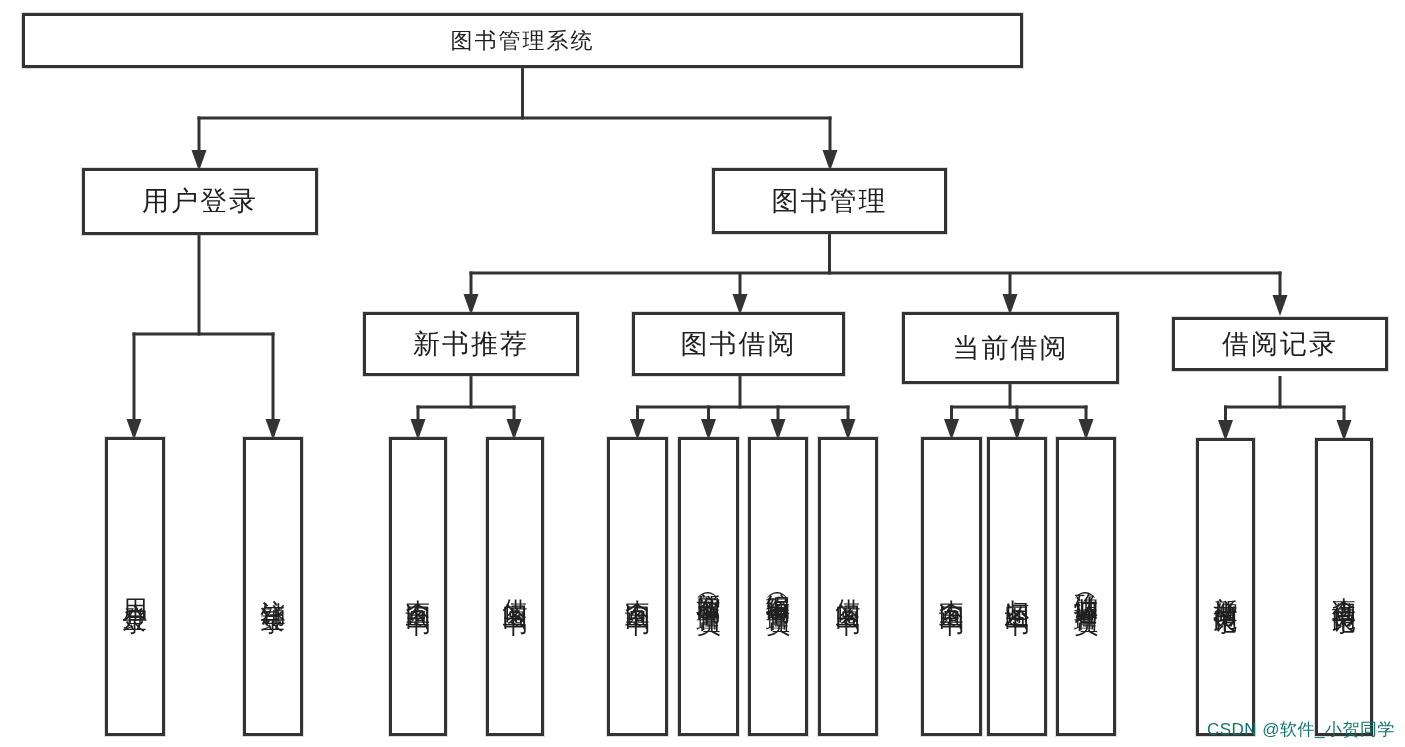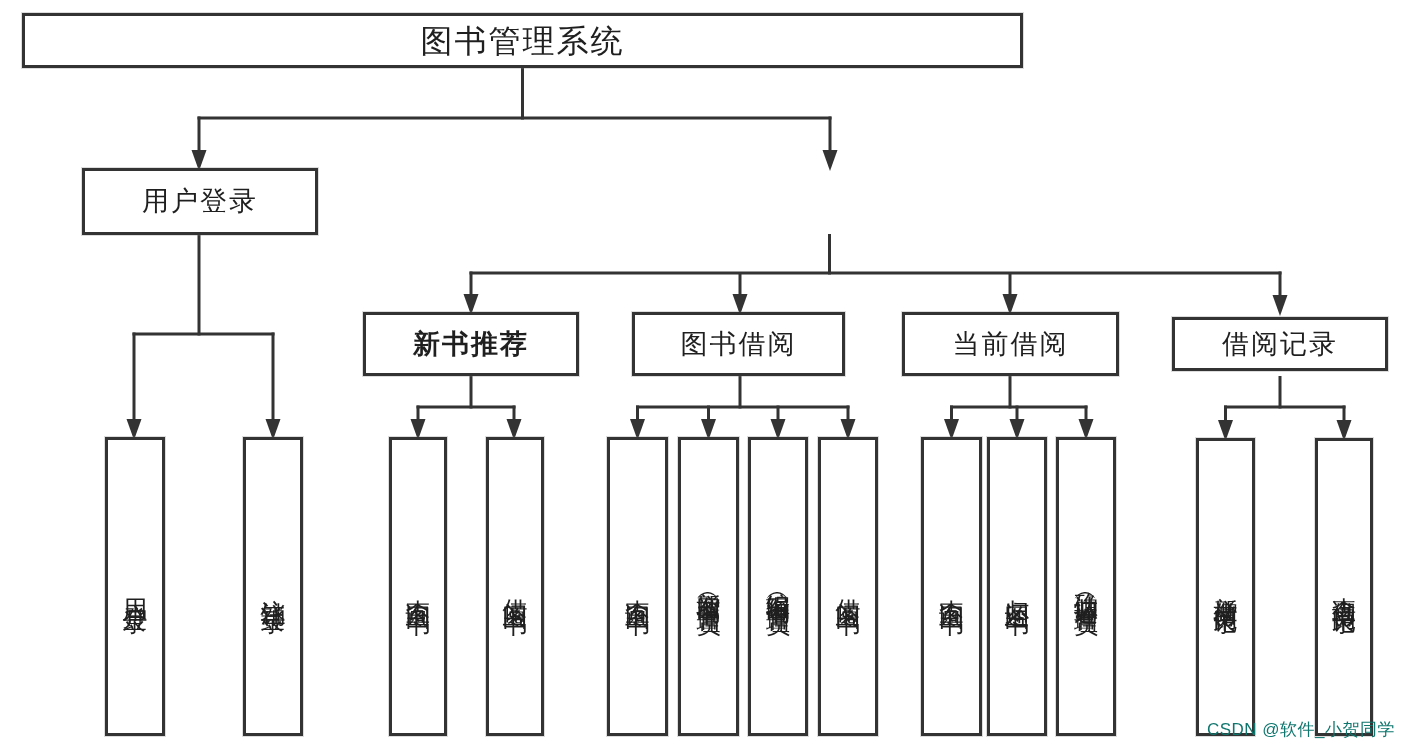--- a/index.html
+++ b/index.html
@@ -34,21 +34,21 @@
     justify-content: center;
     color: #1f1f1f;
     line-height: 1;
   }
   .hbox {
     font-size: 27px;
     letter-spacing: 2px;
     white-space: nowrap;
   }
   .root-box {
-    font-size: 32px;
+    font-size: 22px;
   }
   .vbox span {
     display: block;
     writing-mode: vertical-rl;
     text-orientation: mixed;
     font-size: 25px;
     letter-spacing: 4px;
     line-height: 1;
     white-space: nowrap;
   }
@@ -133,24 +133,25 @@
       <polygon points="1009.5,419 1024.5,419 1017,440"></polygon>
       <polygon points="1078.5,419 1093.5,419 1086,440"></polygon>
       <polygon points="1218,420 1233,420 1225.5,441"></polygon>
       <polygon points="1336.5,420 1351.5,420 1344,441"></polygon>
     </g>
   </svg>
 
   <div class="node hbox root-box" style="left:22px; top:13px; width:1001px; height:55px;">图书管理系统</div>
 
   <div class="node hbox" style="left:82px; top:168px; width:236px; height:67px;">用户登录</div>
+  <div class="node hbox" style="left:712px; top:168px; width:235px; height:66px;">图书管理</div>
 
-  <div class="node hbox" style="left:363px; top:312px; width:216px; height:64px;font-weight:bold;">新书推荐</div>
+  <div class="node hbox" style="left:363px; top:312px; width:216px; height:64px;">新书推荐</div>
   <div class="node hbox" style="left:632px; top:312px; width:213px; height:64px;">图书借阅</div>
-  <div class="node hbox" style="left:902px; top:312px; width:217px; height:64px;text-align:right;">当前借阅</div>
+  <div class="node hbox" style="left:902px; top:312px; width:217px; height:72px;text-align:right;">当前借阅</div>
   <div class="node hbox" style="left:1172px; top:317px; width:216px; height:54px;">借阅记录</div>
 
   <div class="node vbox" style="left:105px; top:437px; width:60px; height:299px;">
     <span>用户登录</span>
   </div>
   <div class="node vbox" style="left:243px; top:437px; width:60px; height:299px;">
     <span>注销登录</span>
   </div>
 
   <div class="node vbox" style="left:389px; top:437px; width:58px; height:299px;">

